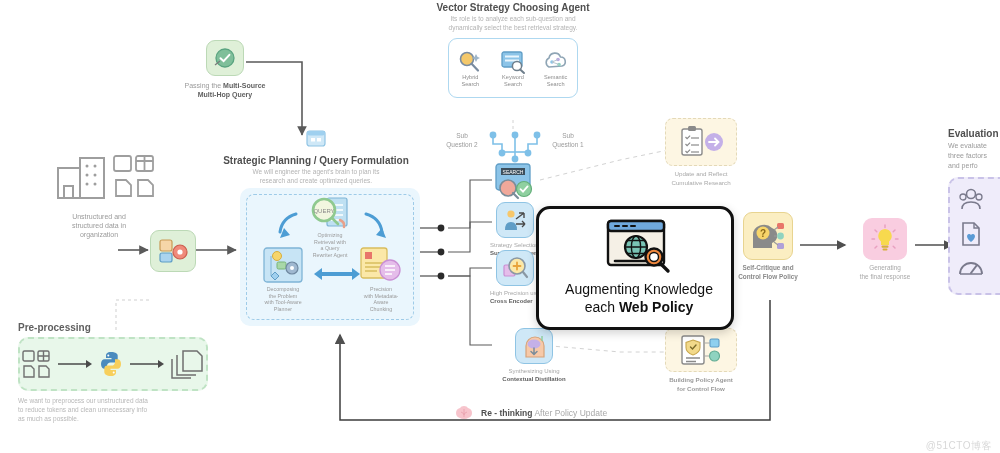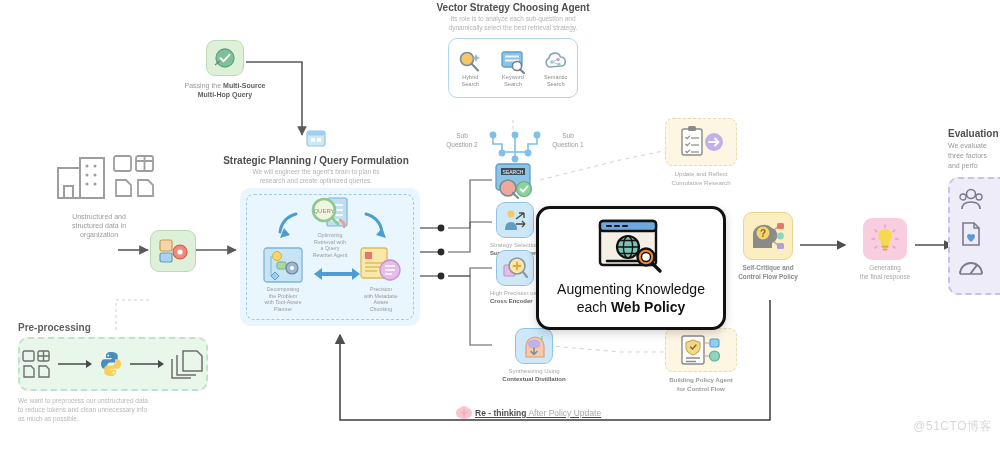--- a/index.html
+++ b/index.html
@@ -6,27 +6,27 @@
   body{width:1000px;height:453px;position:relative;overflow:hidden;
        font-family:"Liberation Sans",sans-serif;color:#4a4a4a;}
   .stage{position:absolute;left:0;top:0;width:1000px;height:453px;}
   .node{position:absolute;}
   .cap{font-size:7px;line-height:9px;text-align:center;color:#9a9a9a;}
   .cap b{color:#5f5f5f;}
   .ttl{font-size:10px;font-weight:bold;color:#4f4f4f;text-align:center;}
   .sub{font-size:6.5px;line-height:8.5px;color:#b3b3b3;text-align:center;}
   .icon-box{border-radius:9px;display:flex;align-items:center;justify-content:center;}
   svg{display:block;overflow:visible;}
-  .wm{position:absolute;right:8px;bottom:18px;font-size:12px;color:#d8d8d8;
+  .wm{position:absolute;right:8px;bottom:0;font-size:10px;color:#d8d8d8;
       letter-spacing:.5px;}
   .dashbox{border:2px dashed #bfe3c4;border-radius:10px;background:#e8f7ea;}
   .plan-inner{border:1px dashed #9ecbe8;border-radius:8px;background:#eaf6fd;}
   .planbox{background:#eaf6fd;border-radius:10px;}
   .overlay{position:absolute;background:#fff;border:3px solid #111;
-           border-radius:14px;box-shadow:0 3px 10px rgba(0,0,0,.18);}
+           border-radius:14px;box-shadow:0 3px 10px rgba(0,0,0,.18);padding-left:8px;}
   .ov-t1{font-size:14px;color:#111;text-align:center;line-height:18px;}
   .ov-t1 b{font-weight:bold;}
   .eval{border:2px dashed #c9c2e8;border-radius:10px;background:#efecfa;}
 </style>
 </head>
 <body>
 
 <div class="stage">
 
   <svg style="position:absolute;left:0;top:0;width:1000px;height:453px;">
@@ -502,21 +502,21 @@
       </svg>
       <svg width="26" height="26" viewBox="0 0 26 26">
         <path d="M2 19 a11 11 0 0 1 22 0" fill="none" stroke="#7a7a8c" stroke-width="1.8"></path>
         <path d="M2 19 L24 19" fill="none" stroke="#7a7a8c" stroke-width="1.5"></path>
         <line x1="13" y1="18" x2="19" y2="10" stroke="#7a7a8c" stroke-width="2" stroke-linecap="round"></line>
       </svg>
     </div>
   </div>
 
   <div class="node" style="left:455px;top:405px;width:230px;display:flex;
-       align-items:center;text-decoration:underline;">
+       align-items:center;gap:6px;">
     <svg width="20" height="16" viewBox="0 0 20 16">
       <path d="M5 13 q-4 -1 -4 -5 q0 -4 4 -5 q1 -2 4 -2 q3 0 4 2 q4 1 4 5 q0 4 -4 5 q-1 1 -4 1 q-3 0 -4 -1z" fill="#f7c4cc"></path>
       <path d="M9 4 L9 12 M6 7 q3 1 3 3 M12 7 q-3 1 -3 3" stroke="#e8a0ac" stroke-width="0.8" fill="none"></path>
     </svg>
     <div style="font-size:8.5px;color:#a8a8a8;">
       <b style="color:#4f4f4f;">Re - thinking</b><span> After Policy Update</span>
     </div>
   </div>
 
   <div class="overlay" style="left:536px;top:206px;width:184px;height:118px;">

